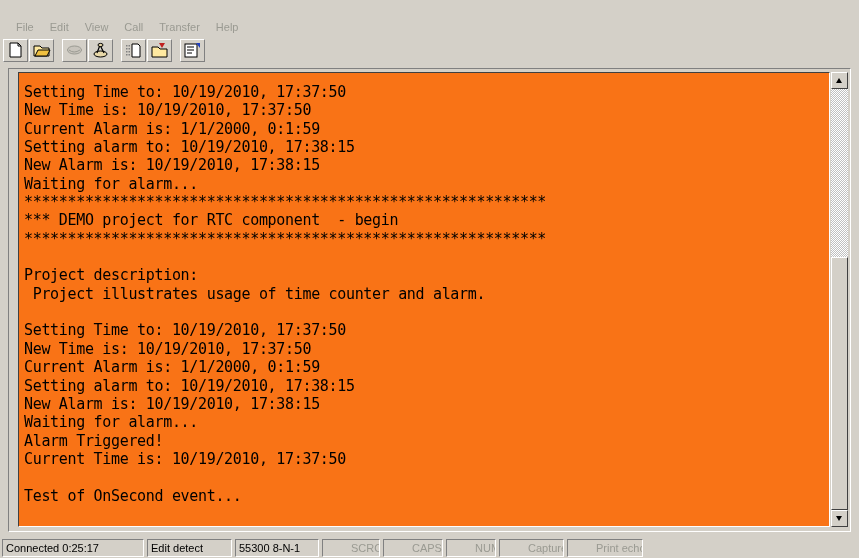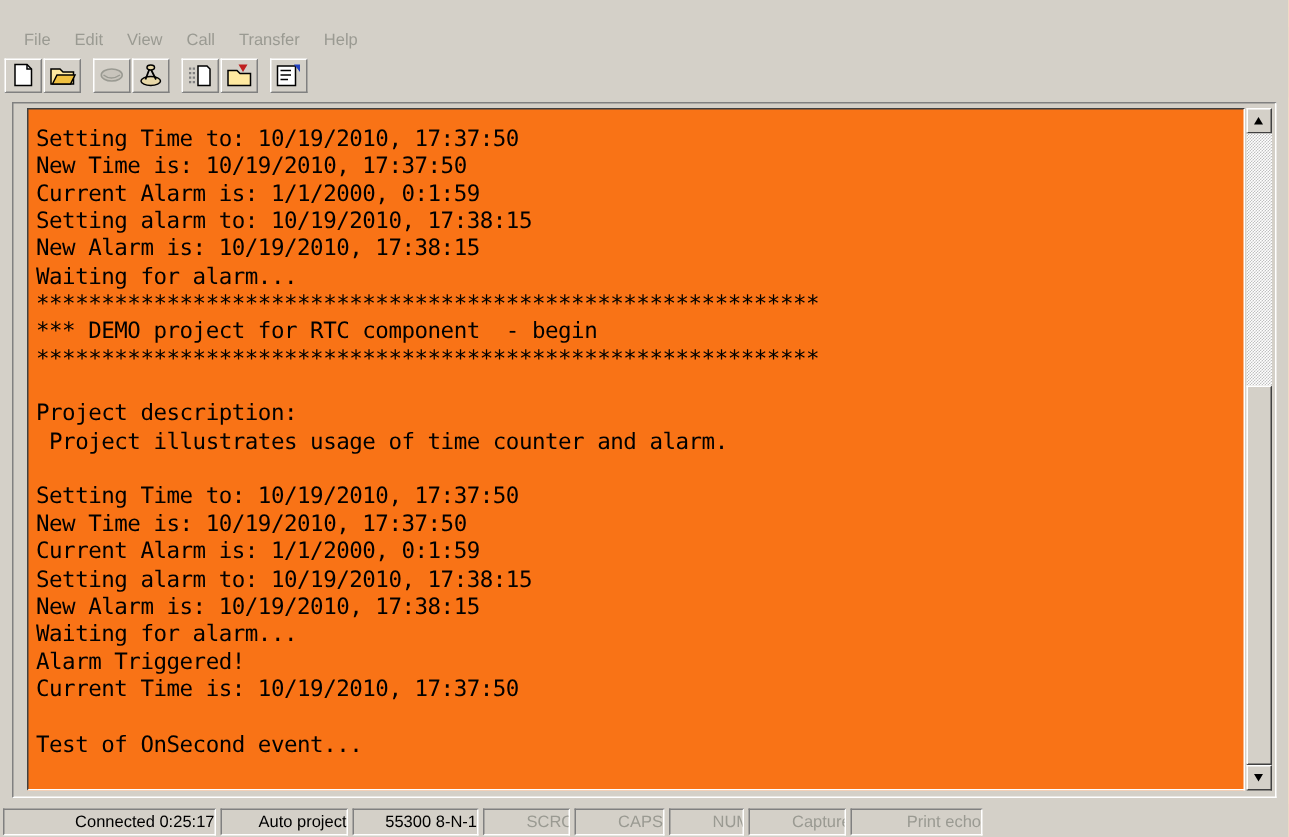--- a/index.html
+++ b/index.html
@@ -251,21 +251,20 @@
   .statusbar {
     position: absolute;
     left: 0; bottom: 0;
     width: 859px;
     height: 22px;
     background: #d4d0c8;
     display: flex;
     align-items: center;
     padding: 2px 2px 0 2px;
     box-sizing: border-box;
-    text-align: right;
   }
   .sb-panel {
     height: 18px;
     border-top: 1px solid #808080;
     border-left: 1px solid #808080;
     border-right: 1px solid #ffffff;
     border-bottom: 1px solid #ffffff;
     box-sizing: border-box;
     font-size: 11px;
     line-height: 16px;
@@ -398,22 +397,22 @@
         <div class="sb-thumb"></div>
       </div>
       <div class="sb-btn down">
         <span class="sb-arrow down-a"></span>
       </div>
     </div>
   </div>
 
   <div class="statusbar">
     <div class="sb-panel" style="width:142px">Connected 0:25:17</div>
-    <div class="sb-panel" style="width:85px">Auto project</div>
+    <div class="sb-panel" style="width:85px">Edit detect</div>
     <div class="sb-panel" style="width:84px">55300 8-N-1</div>
     <div class="sb-panel dim" style="width:58px">SCROLL</div>
     <div class="sb-panel dim" style="width:60px">CAPS</div>
     <div class="sb-panel dim" style="width:50px">NUM</div>
     <div class="sb-panel dim" style="width:65px">Capture</div>
-    <div class="sb-panel dim" style="width:88px">Print echo</div>
+    <div class="sb-panel dim" style="width:76px">Print echo</div>
   </div>
 
 </div>
 
 </body></html>

